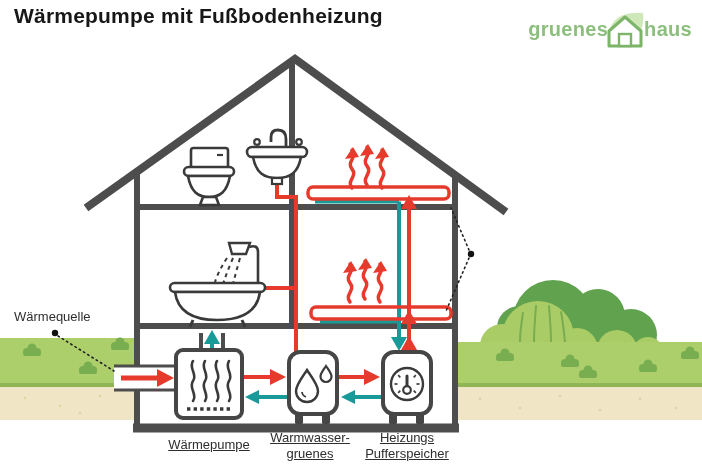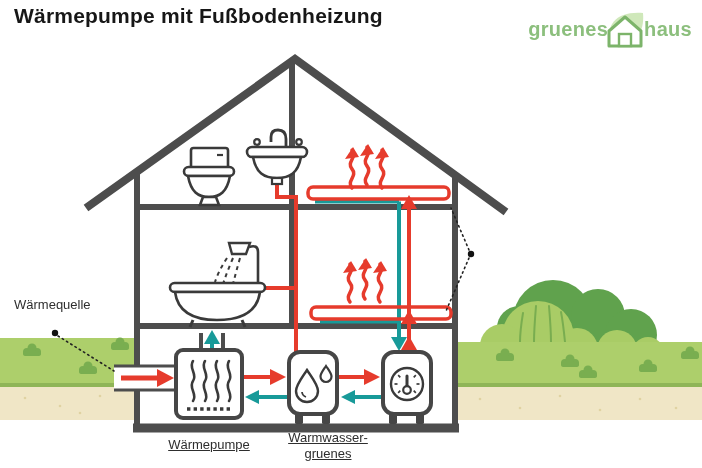--- a/index.html
+++ b/index.html
@@ -241,21 +241,25 @@
   <div class="logo">
     <span class="word">gruenes</span>
     <svg width="46" height="42" viewBox="0 0 46 42">
       <path d="M8,36 C3,14 16,2 41,4 C43,26 31,38 8,36 Z" fill="#cfe8ba"></path>
       <path d="M7,37 L7,22 L23,8 L39,22 L39,37 Z" fill="#ffffff" stroke="#7cb46a" stroke-width="3" stroke-linejoin="round"></path>
       <rect x="17" y="25" width="12" height="12" fill="#ffffff" stroke="#7cb46a" stroke-width="2.4"></rect>
     </svg>
     <span class="word">haus</span>
   </div>
 
-  <div class="lbl" style="left:14px;top:297px;text-align:right;">Wärmequelle</div>
+  <div class="lbl" style="left:14px;top:309px;text-align:right;">Wärmequelle</div>
 
   <div class="lbl center" style="left:150px;top:437px;width:118px;">Wärmepumpe</div>
-  <div class="lbl center" style="left:278px;top:430px;width:100px;text-align:center;">
+  <div class="lbl center" style="left:260px;top:430px;width:100px;text-align:center;">
     <div>Warmwasser-</div>
     <div>gruenes</div>
   </div>
+  <div class="lbl center" style="left:352px;top:430px;width:110px;">
+    <div>Heizungs</div>
+    <div>Pufferspeicher</div>
+  </div>
 
 </div>
 
 </body></html>

